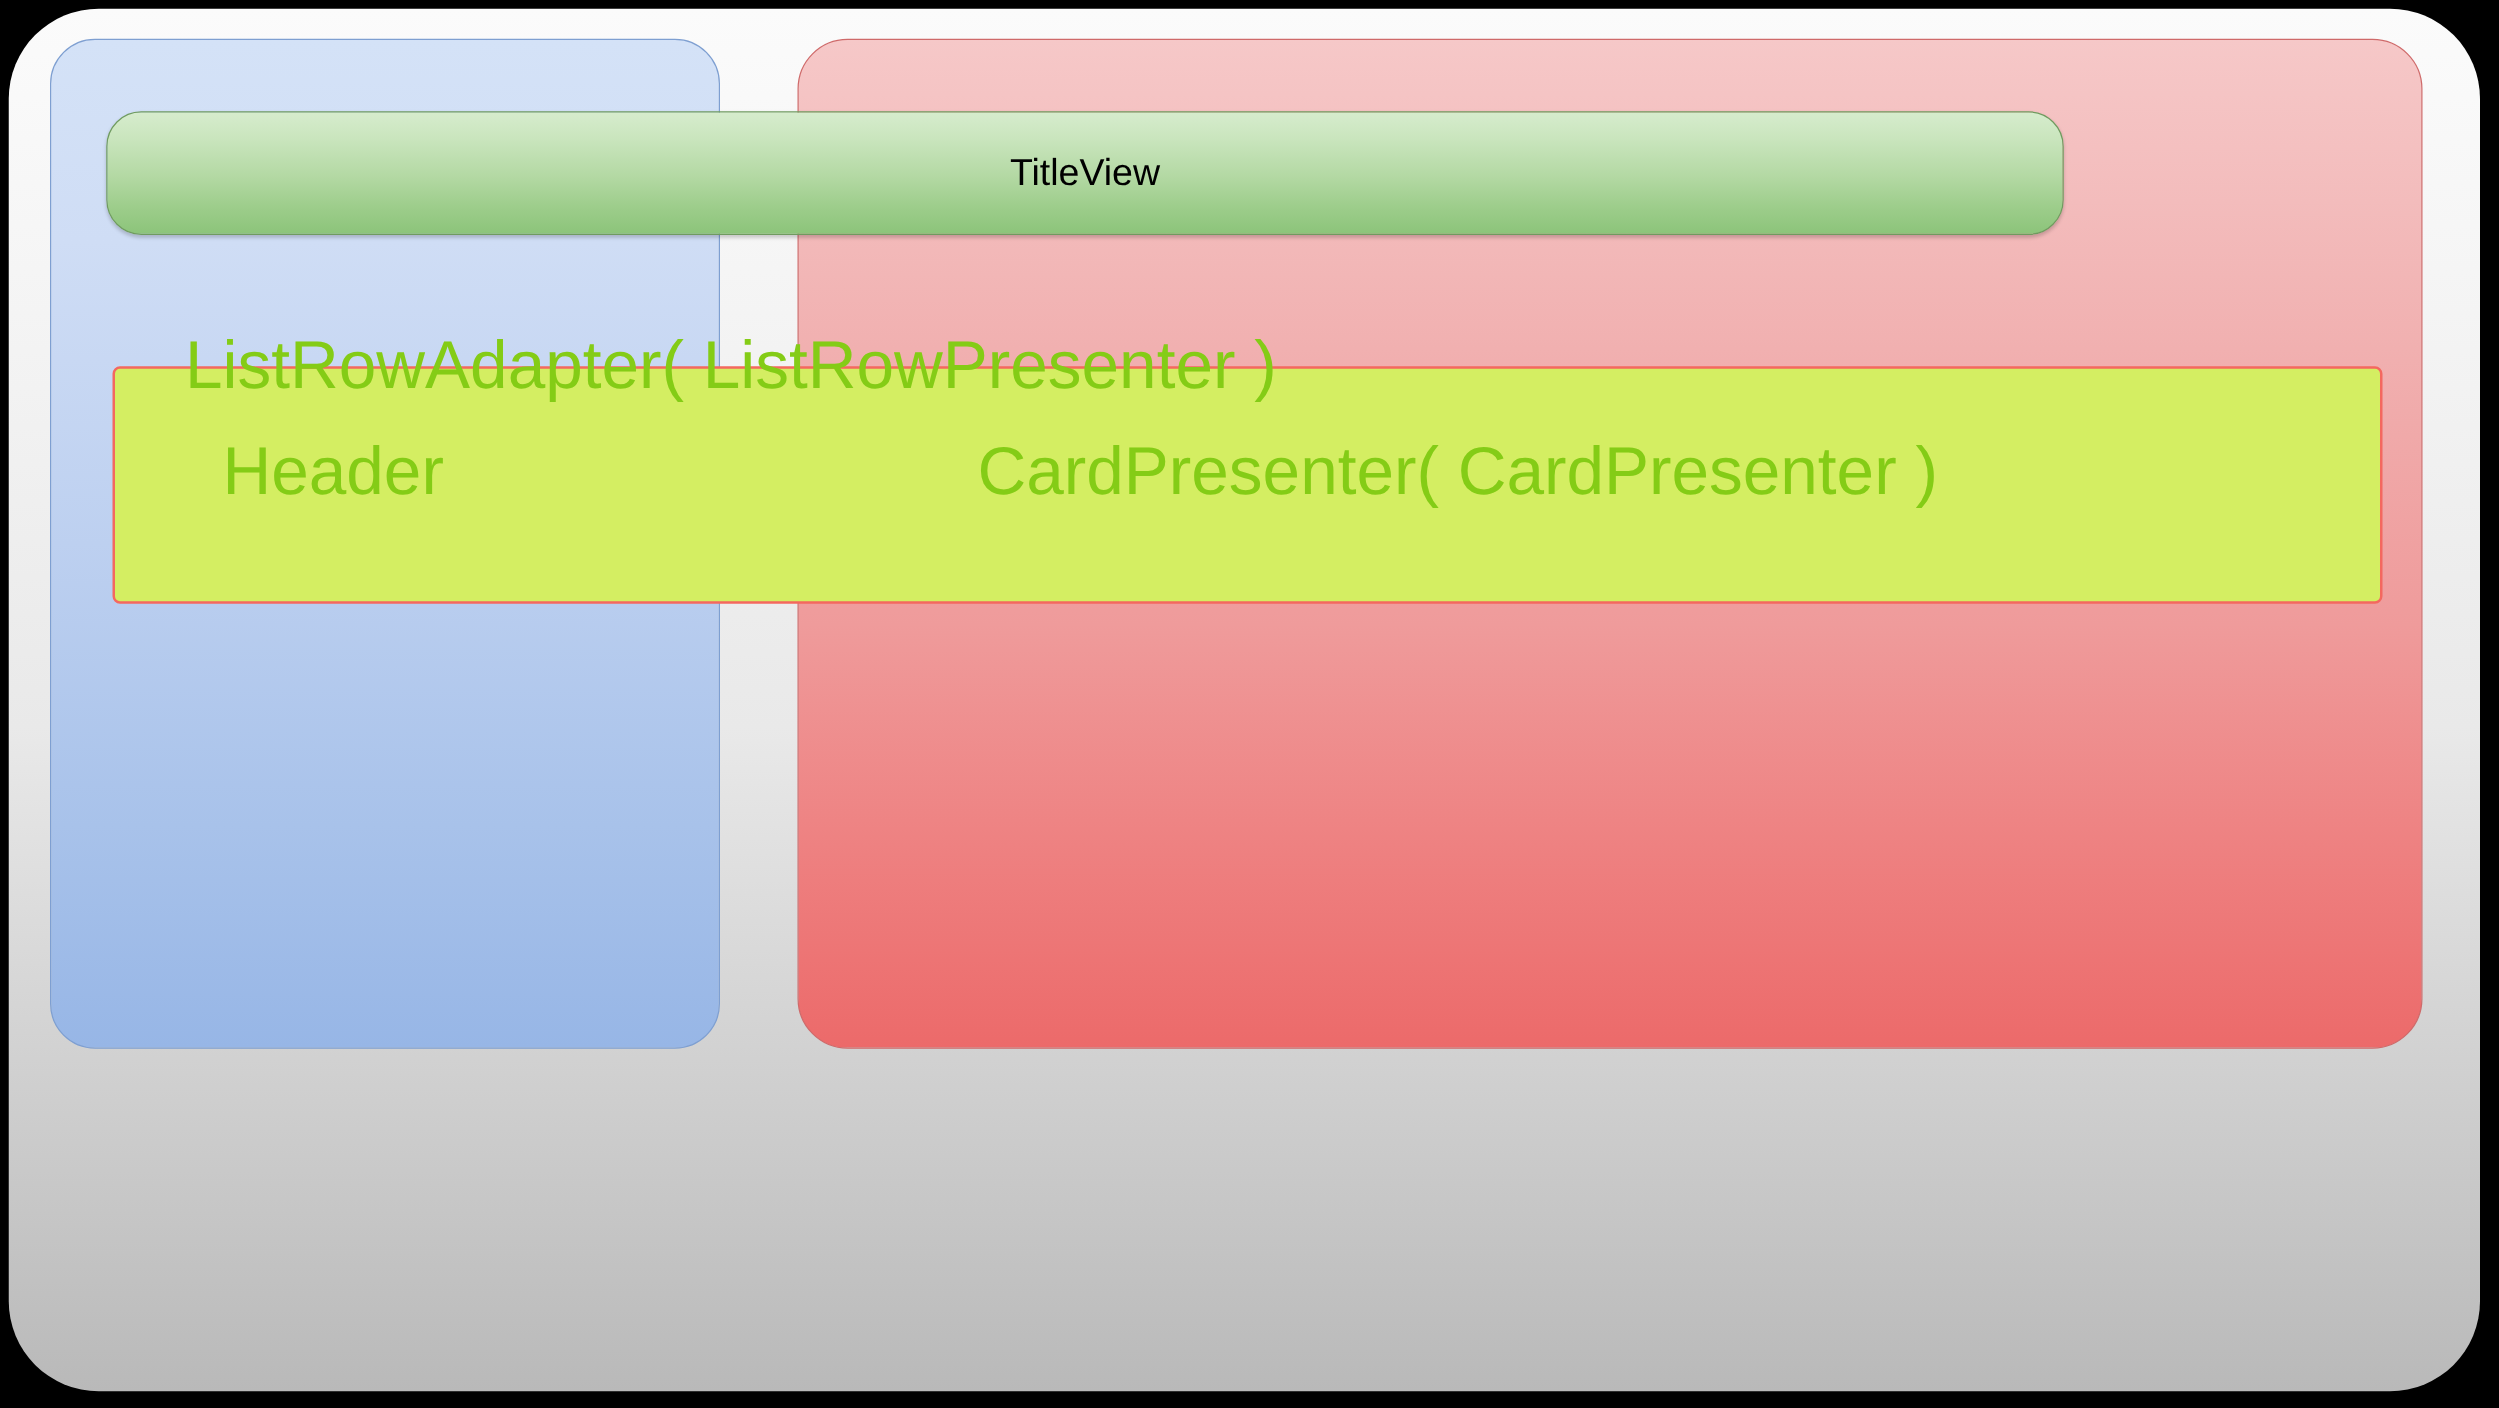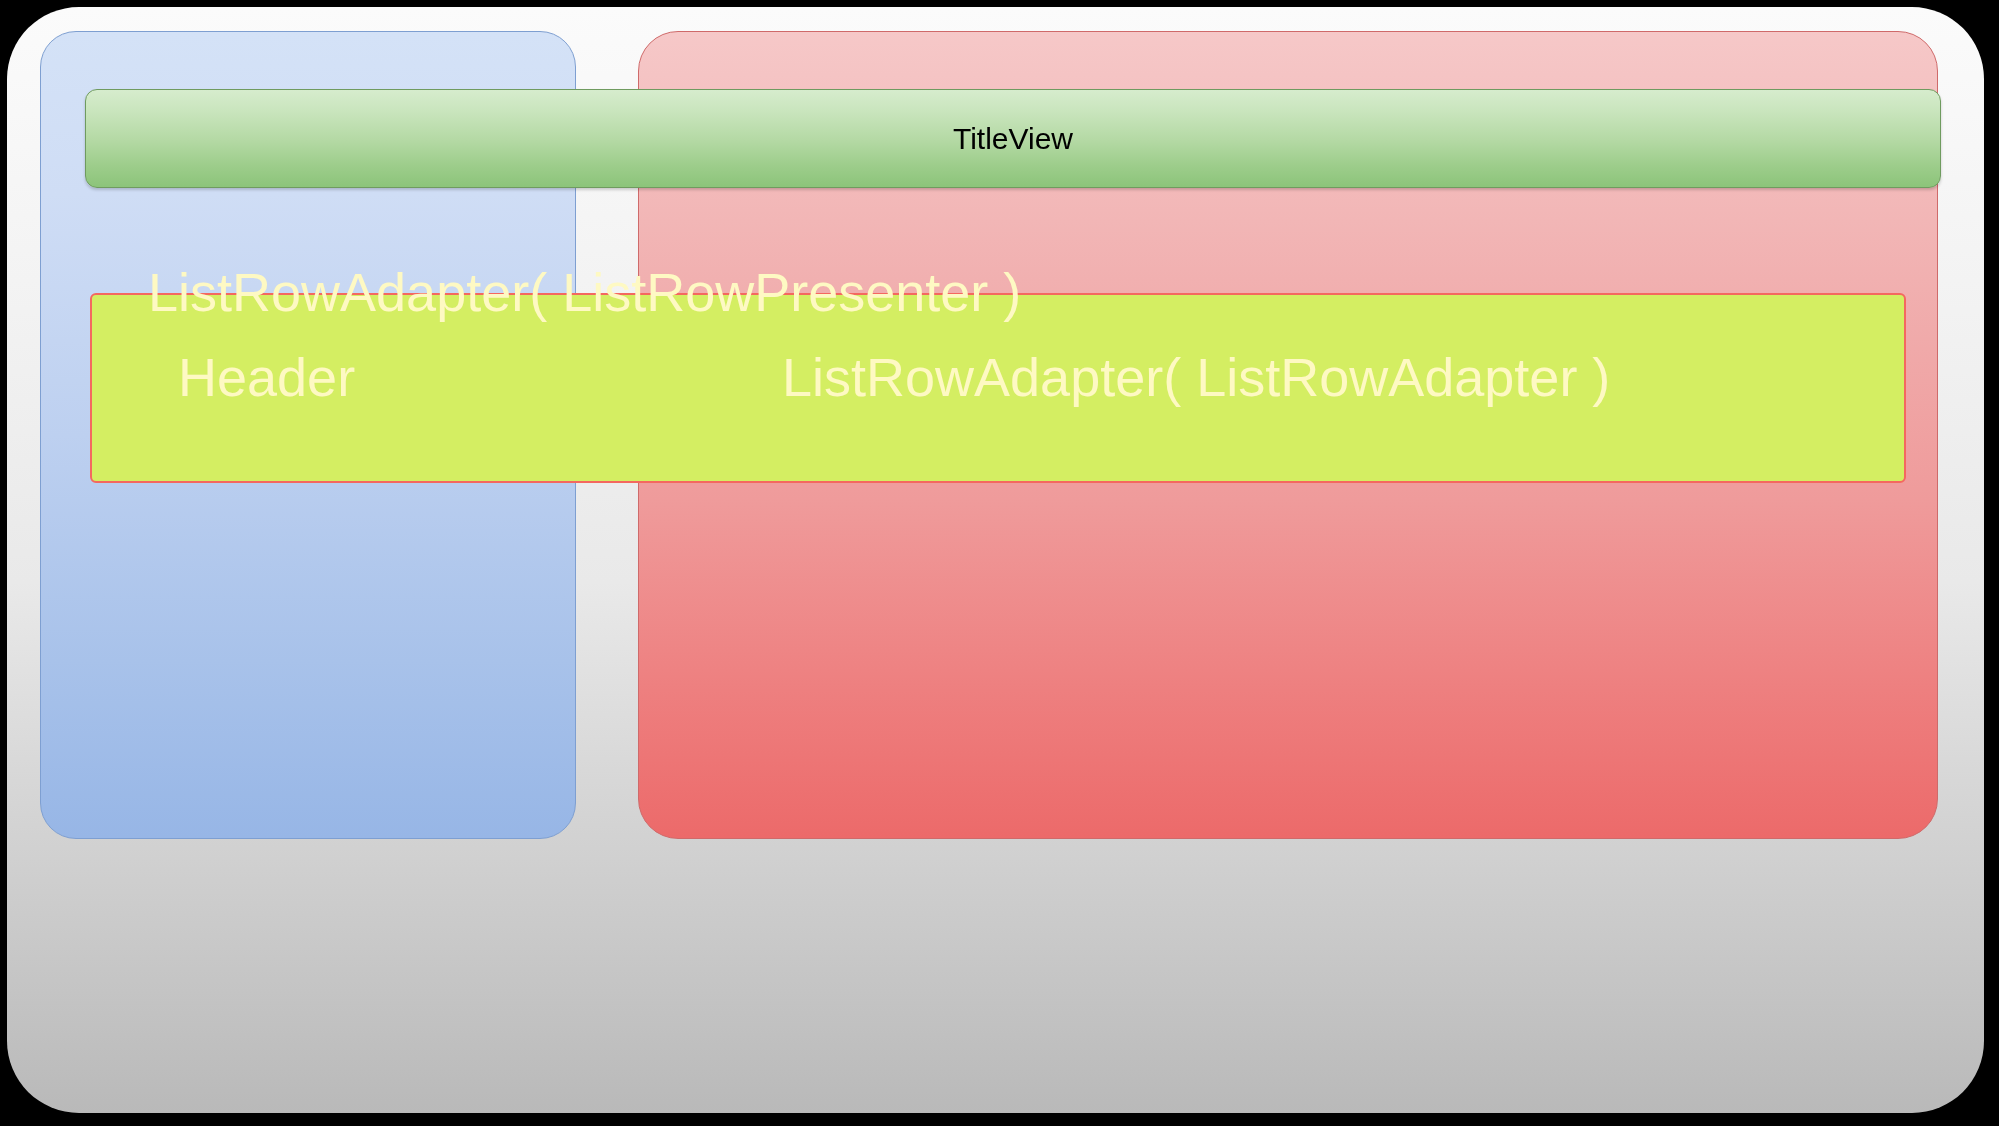--- a/index.html
+++ b/index.html
@@ -69,23 +69,23 @@
     letter-spacing: -0.2px;
   }
   .headers-fragment .fragment-label { top: 411px; }
   .rows-fragment   .fragment-label { top: 411px; }
 
   
   .title-view {
     position: absolute;
     left: 85px;
     top: 89px;
-    width: 1856px;
+    width: 1566px;
     height: 99px;
-    border-radius: 12px;
+    border-radius: 28px;
     background: linear-gradient(180deg, #d6eccd 0%, #c9e5bd 22%, #b4d9a4 52%, #9dcd8b 78%, #8cc47a 100%);
     border: 1.5px solid #6f9b5f;
     box-sizing: border-box;
     box-shadow: 0 2px 3px rgba(0,0,0,0.18);
   }
   .title-view-label {
     position: absolute;
     left: 0;
     right: 0;
     top: 50%;
@@ -105,21 +105,21 @@
     height: 190px;
     background: #d4ee62;
     border: 2px solid #f4685f;
     box-sizing: border-box;
     border-radius: 6px;
   }
 
   
   .overlay-label {
     position: absolute;
-    color: #fef9c3;
+    color: #84cc16;
     font-family: "Liberation Sans", sans-serif;
     white-space: nowrap;
     line-height: 1;
   }
   .lbl-listrowadapter-presenter {
     left: 148px;
     top: 265px;
     font-size: 54px;
   }
   .lbl-header {
@@ -152,15 +152,15 @@
   <div class="title-view">
     <div class="title-view-label">TitleView</div>
   </div>
 
   <div class="row-band"></div>
 
   <div class="overlay-label lbl-listrowadapter-presenter">ListRowAdapter( ListRowPresenter )</div>
 
   <div class="overlay-label lbl-header">Header</div>
 
-  <div class="overlay-label lbl-listrowadapter-card">ListRowAdapter( ListRowAdapter )</div>
+  <div class="overlay-label lbl-listrowadapter-card">CardPresenter( CardPresenter )</div>
 
 </div>
 
 </body></html>

